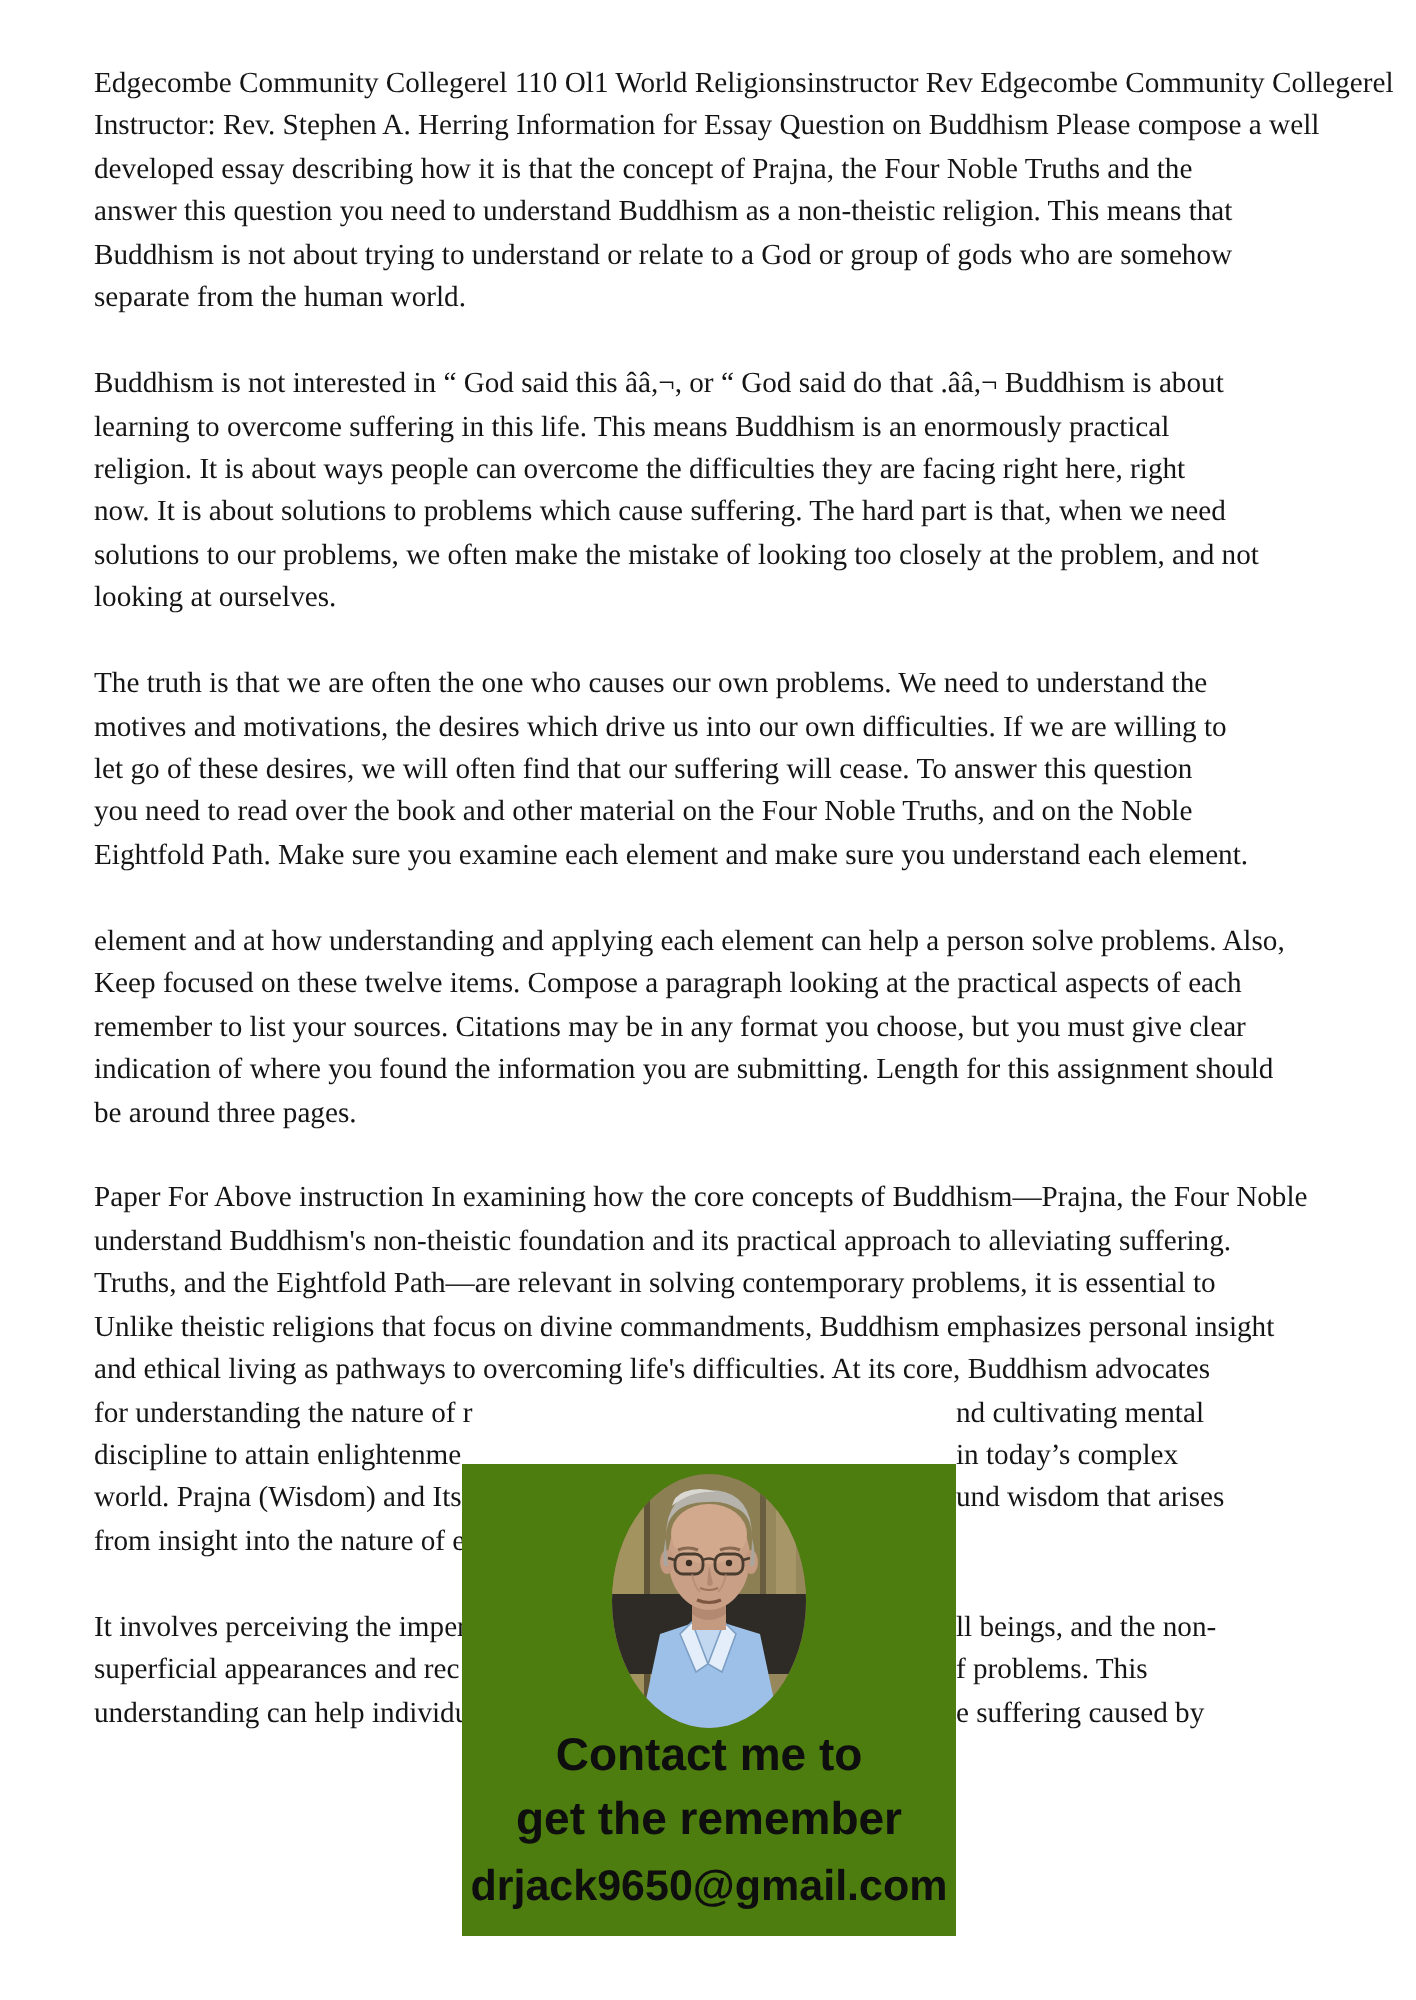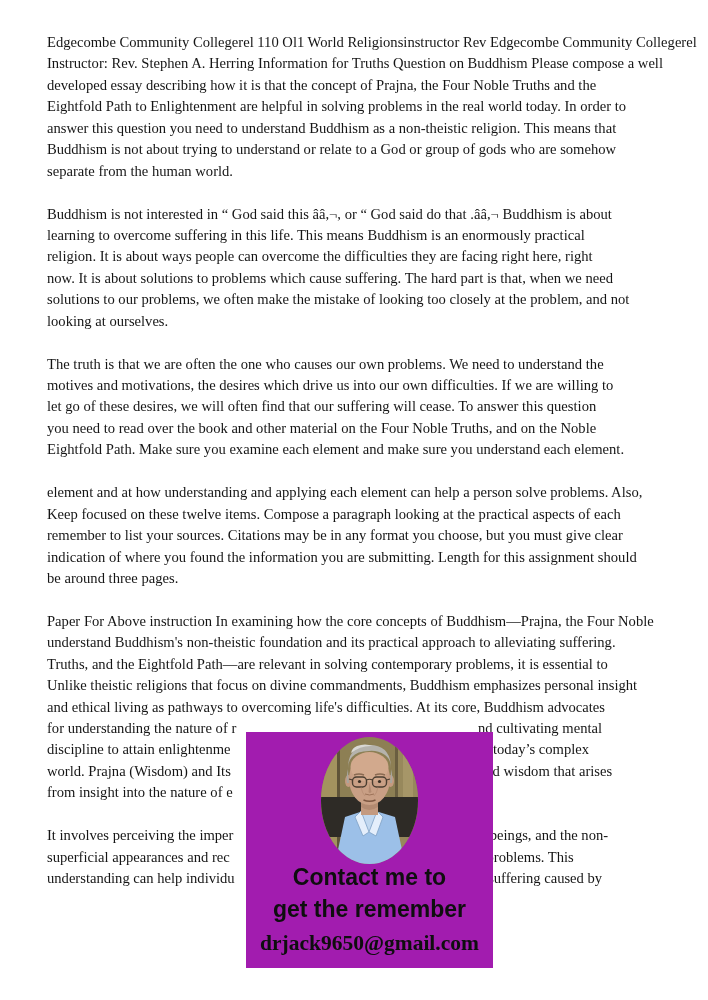--- a/index.html
+++ b/index.html
@@ -10,46 +10,45 @@
   }
   .doc {
     position:absolute; left:47px; top:32px; width:640px;
     font-size:14.6px; line-height:21.45px; color:#151515;
   }
   .para { margin:0 0 21.45px 0; }
   .para:last-child { margin-bottom:0; }
   .line { position:relative; height:21.45px; white-space:nowrap; }
   .rfrag { position:absolute; left:431px; top:0; }
   .overlay {
-    position:absolute; left:246px; top:732px; width:247px; height:236px;
-    background:#a21caf; text-align:center;
+    position:absolute; left:231px; top:732px; width:247px; height:236px;
+    background:#4d7c0f; text-align:center;
   }
   .portrait { position:absolute; left:75px; top:5px; width:97px; height:127px; }
   .contact-heading {
     position:absolute; left:0; top:130px; width:100%;
     font-family:"Liberation Sans", sans-serif; font-weight:700;
     font-size:23px; line-height:31.5px; color:#0e0e0e;
   }
   .contact-email {
     position:absolute; left:0; top:199px; width:100%;
-    font-family:Liberation Serif, serif; font-weight:700;
+    font-family:Liberation Sans, sans-serif; font-weight:700;
     font-size:21.5px; color:#0e0e0e;
   }
 </style>
 </head>
 <body>
 
 <div class="page">
 
   <div class="doc">
       <div class="para">
         <div class="line">Edgecombe Community Collegerel 110 Ol1 World Religionsinstructor Rev Edgecombe Community Collegerel</div>
-        <div class="line">Instructor: Rev. Stephen A. Herring Information for Truths Question on Buddhism Please compose a well</div>
+        <div class="line">Instructor: Rev. Stephen A. Herring Information for Essay Question on Buddhism Please compose a well</div>
         <div class="line">developed essay describing how it is that the concept of Prajna, the Four Noble Truths and the</div>
-        <div class="line">Eightfold Path to Enlightenment are helpful in solving problems in the real world today. In order to</div>
         <div class="line">answer this question you need to understand Buddhism as a non-theistic religion. This means that</div>
         <div class="line">Buddhism is not about trying to understand or relate to a God or group of gods who are somehow</div>
         <div class="line">separate from the human world.</div>
       </div>
       <div class="para">
         <div class="line">Buddhism is not interested in “ God said this ââ,¬, or “ God said do that .ââ,¬ Buddhism is about</div>
         <div class="line">learning to overcome suffering in this life. This means Buddhism is an enormously practical</div>
         <div class="line">religion. It is about ways people can overcome the difficulties they are facing right here, right</div>
         <div class="line">now. It is about solutions to problems which cause suffering. The hard part is that, when we need</div>
         <div class="line">solutions to our problems, we often make the mistake of looking too closely at the problem, and not</div>

